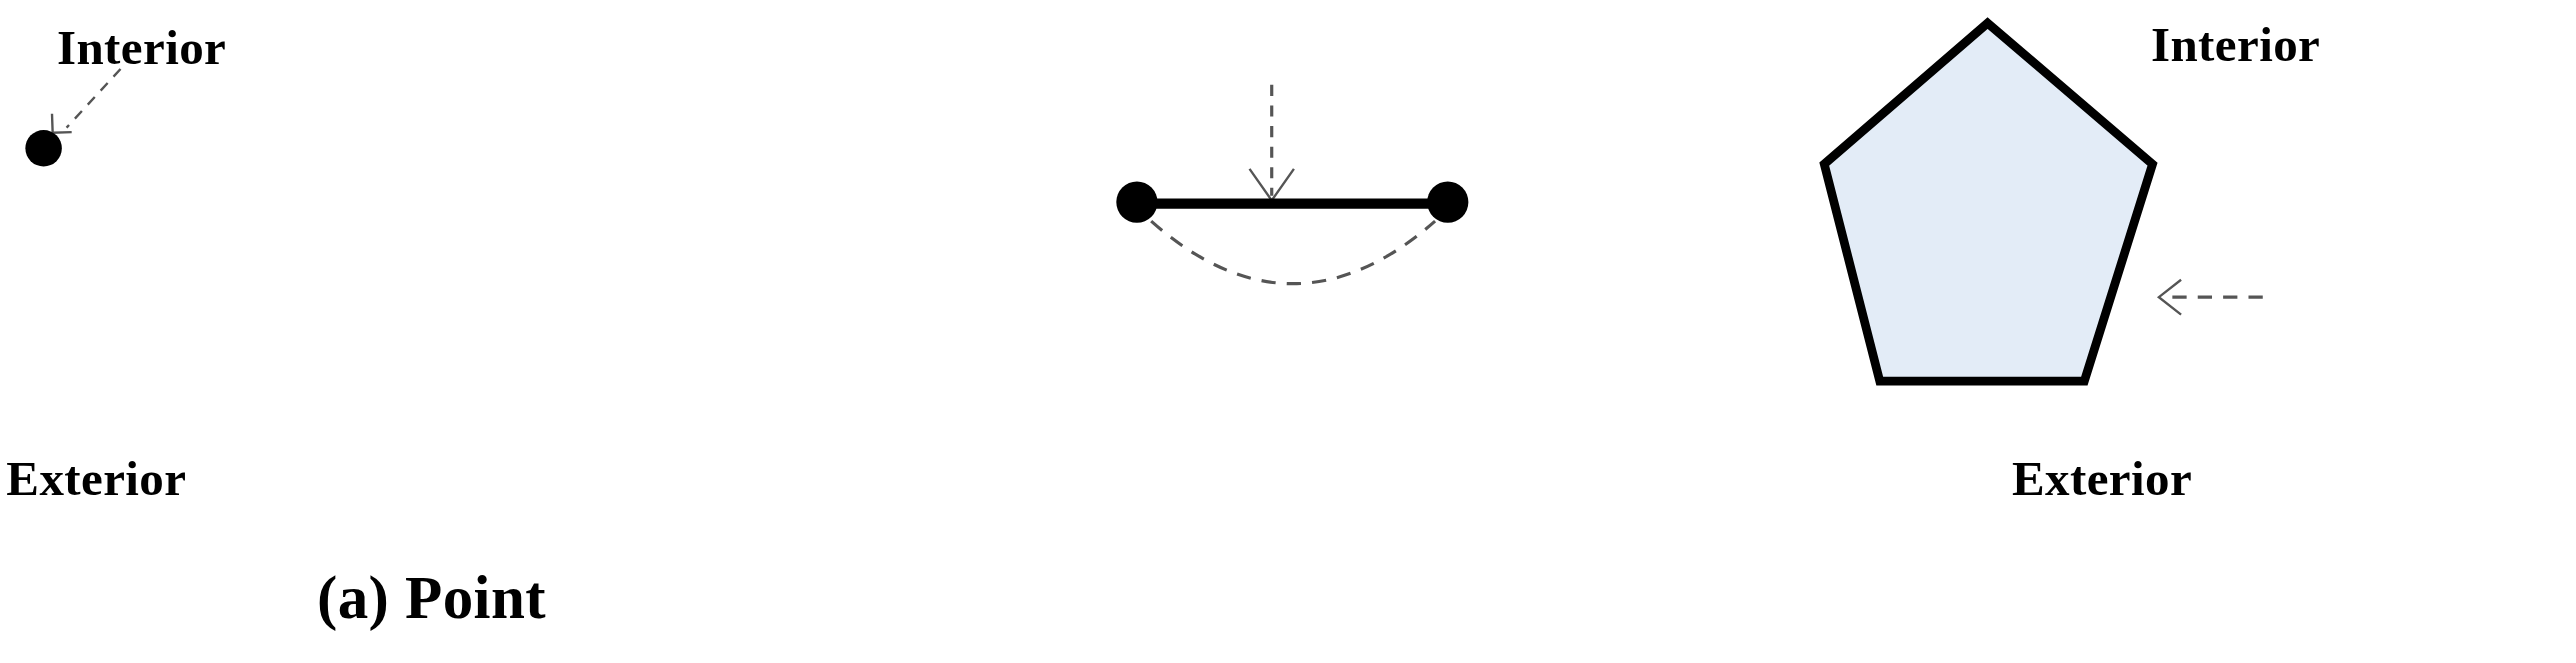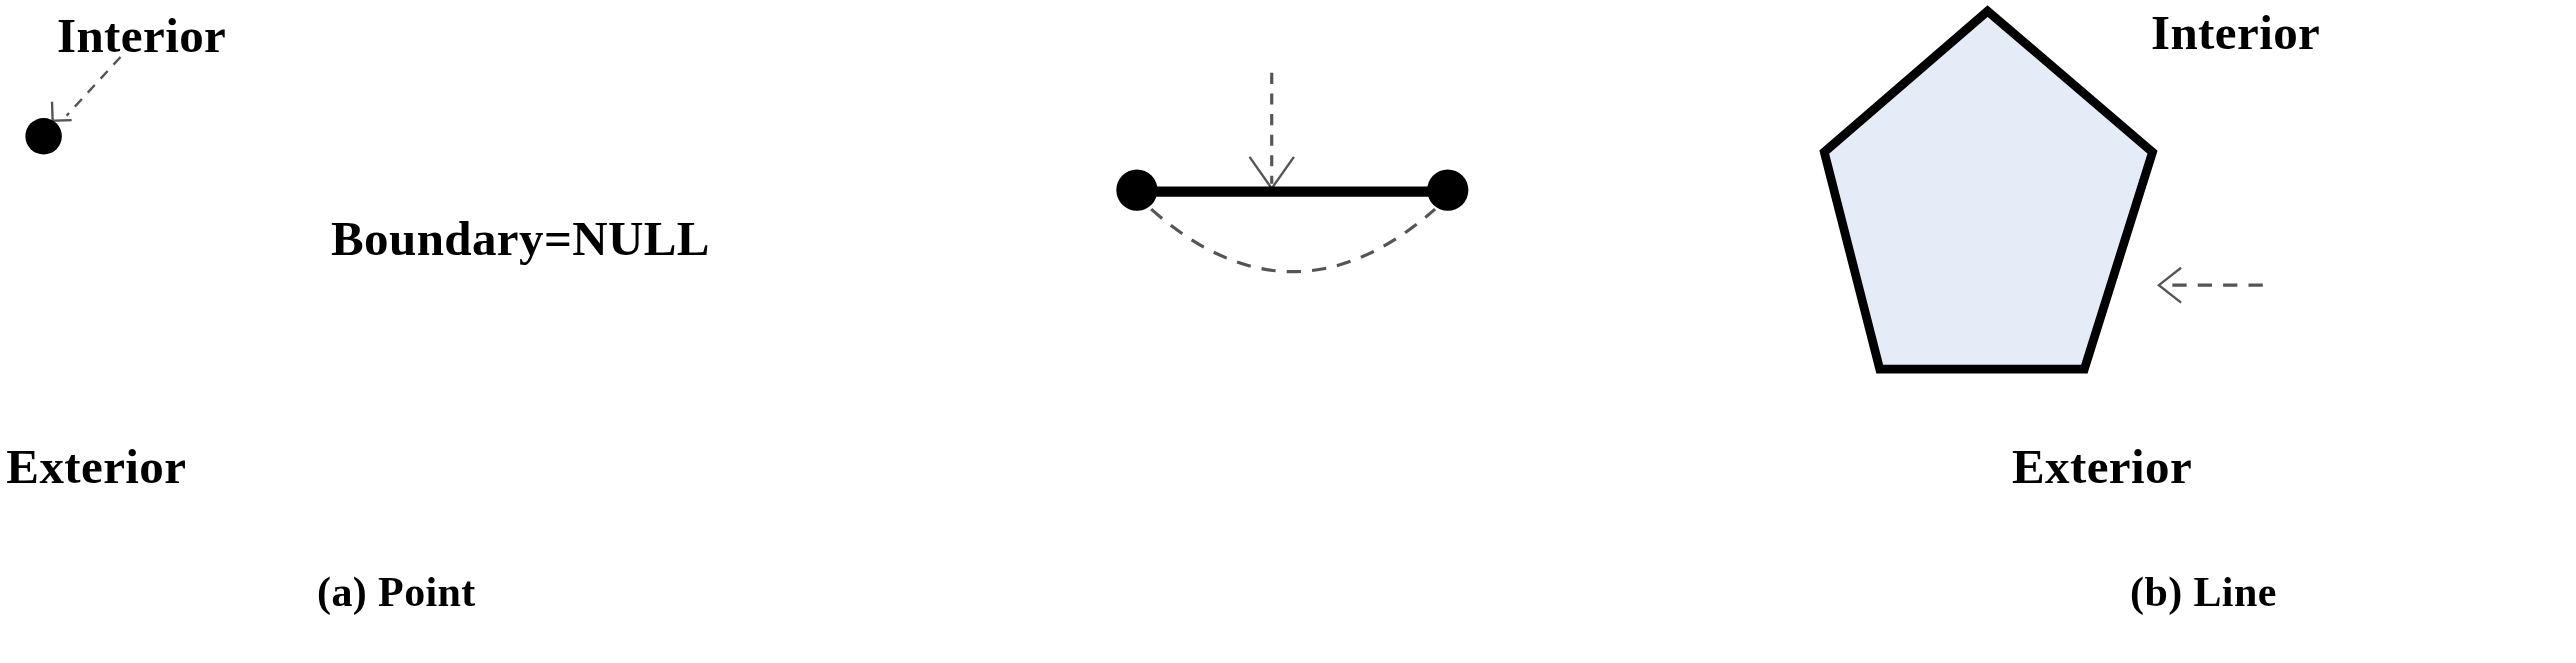--- a/index.html
+++ b/index.html
@@ -13,38 +13,38 @@
   }
   #figure {
     position: relative;
     width: 2576px;
     height: 663px;
     background: #ffffff;
     overflow: hidden;
   }
   .panel {
     position: absolute;
-    top: 0;
+    top: 12px;
     height: 521px;
   }
   #panel-point  { left: 0px;    width: 991px; }
   #panel-line   { left: 991px; width: 793px; }
   #panel-region { left: 1783px; width: 793px; }
 
   .lbl {
     position: absolute;
     font-family: "Liberation Serif", "DejaVu Serif", serif;
     font-weight: bold;
     color: #000000;
     white-space: nowrap;
     line-height: 1;
     letter-spacing: 0.4px;
   }
   .lbl-main   { font-size: 49px; }
-  .lbl-cap    { font-size: 42px; margin-top: 16px; }
+  .lbl-cap    { font-size: 61px; }
 
   .svg-layer {
     position: absolute;
     left: 0;
     top: 0;
     width: 100%;
     height: 663px;
     overflow: visible;
   }
 
@@ -71,21 +71,20 @@
       <g>
         <line x1="152" y1="72" x2="84" y2="146" stroke="#555555" stroke-width="3" stroke-dasharray="13,11" stroke-linecap="butt"></line>
         <path d="M 66 128 L 66 152 L 90 152" fill="none" stroke="#555555" stroke-width="3" transform="rotate(-2 78 140)"></path>
       </g>
 
       <circle cx="55" cy="172" r="23" fill="#000000"></circle>
     </svg>
 
     <div class="lbl lbl-main" id="a-interior">Interior</div>
 
-    <div class="lbl lbl-main" id="a-bnull">Boundary=NULL</div>
 
     <div class="lbl lbl-main" id="a-exterior">Exterior</div>
 
     <div class="lbl lbl-cap" id="a-caption">(a) Point</div>
   </div>
 
   <div class="panel" id="panel-line">
     <svg class="svg-layer" viewBox="1250 0 1000 837" preserveAspectRatio="none">
 
       <path d="M 1452 264 Q 1630 422 1810 264" fill="none" stroke="#555555" stroke-width="4" stroke-dasharray="18,14"></path>
@@ -99,21 +98,20 @@
 
       <circle cx="1434" cy="240" r="26" fill="#000000"></circle>
       <circle cx="1826" cy="240" r="26" fill="#000000"></circle>
     </svg>
 
     <div class="lbl lbl-main" id="b-interior">Interior</div>
 
 
     <div class="lbl lbl-main" id="b-exterior">Exterior</div>
 
-    <div class="lbl lbl-cap" id="b-caption">(b) Line</div>
   </div>
 
   <div class="panel" id="panel-region">
     <svg class="svg-layer" viewBox="2250 0 1000 837" preserveAspectRatio="none">
 
       <polygon points="2508,14 2716,192 2630,466 2372,466 2302,192" fill="#e3ecf7" stroke="#000000" stroke-width="11" stroke-linejoin="miter"></polygon>
 
       <g>
         <line x1="2855" y1="360" x2="2735" y2="360" stroke="#555555" stroke-width="4" stroke-dasharray="18,14"></line>
         <path d="M 2752 338 L 2724 360 L 2752 382" fill="none" stroke="#555555" stroke-width="3"></path>

